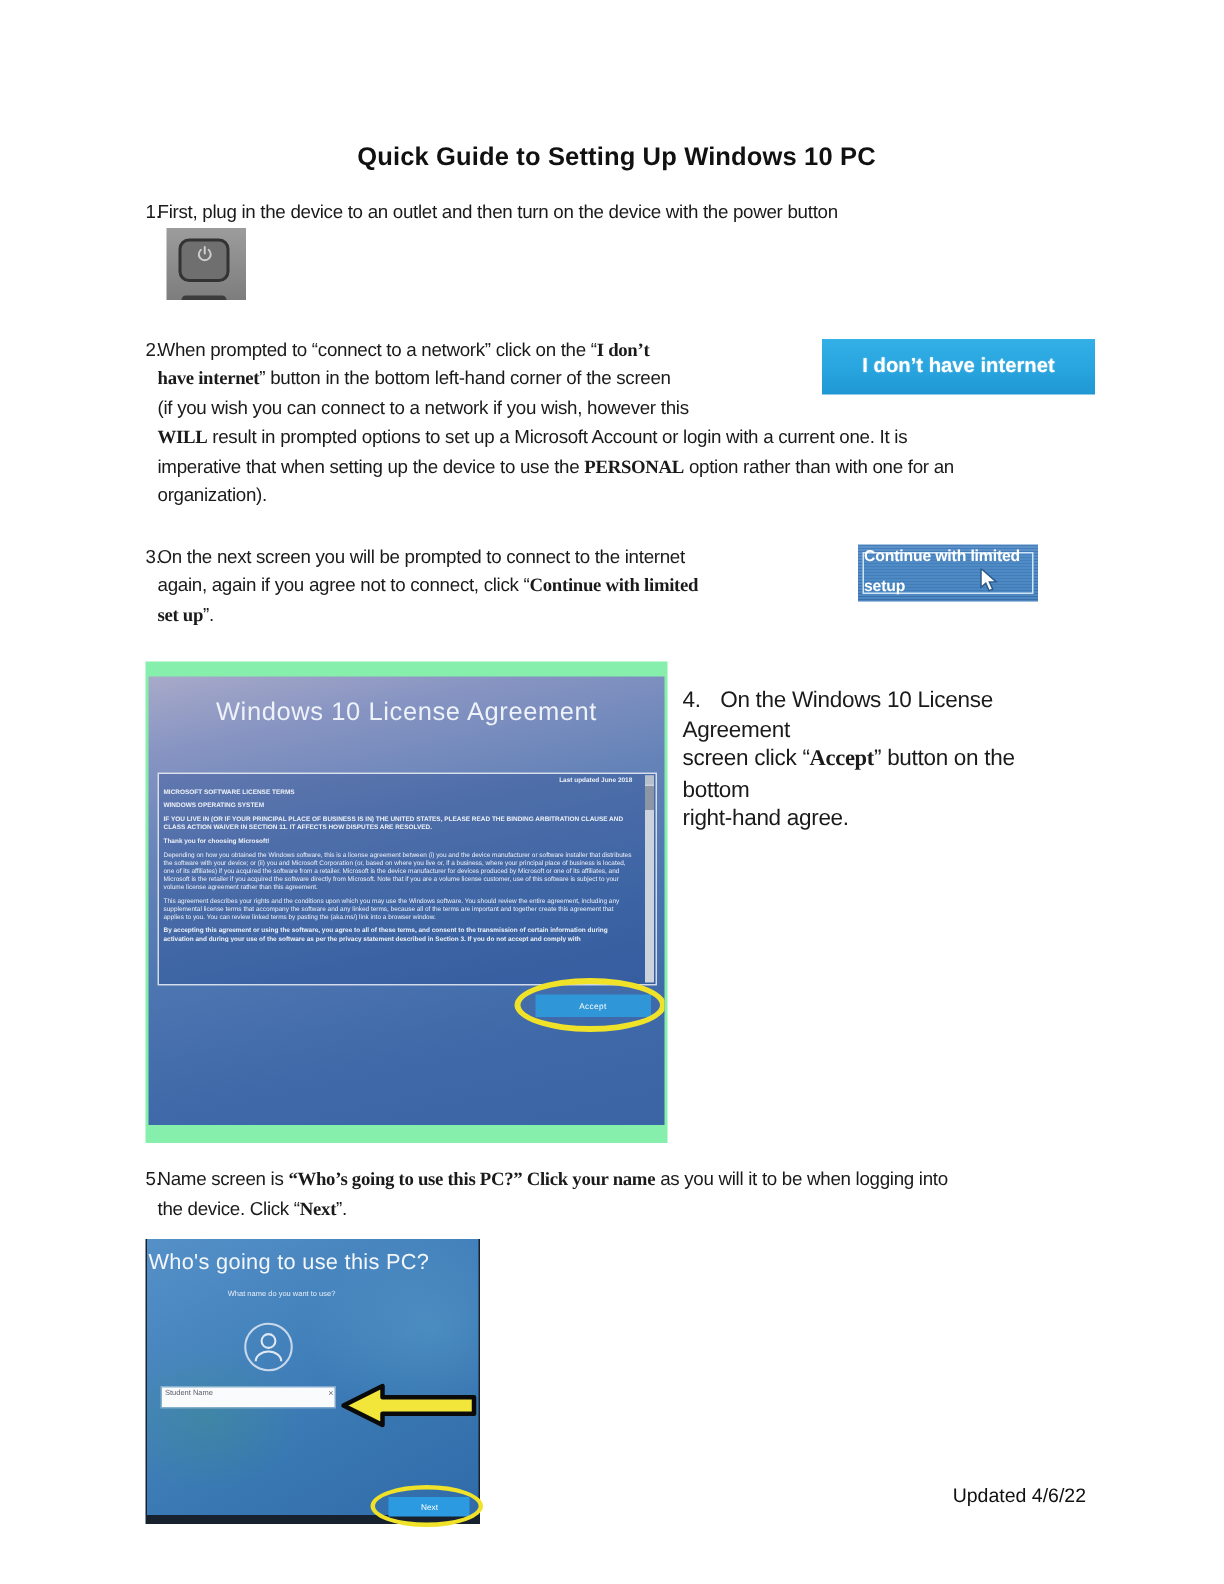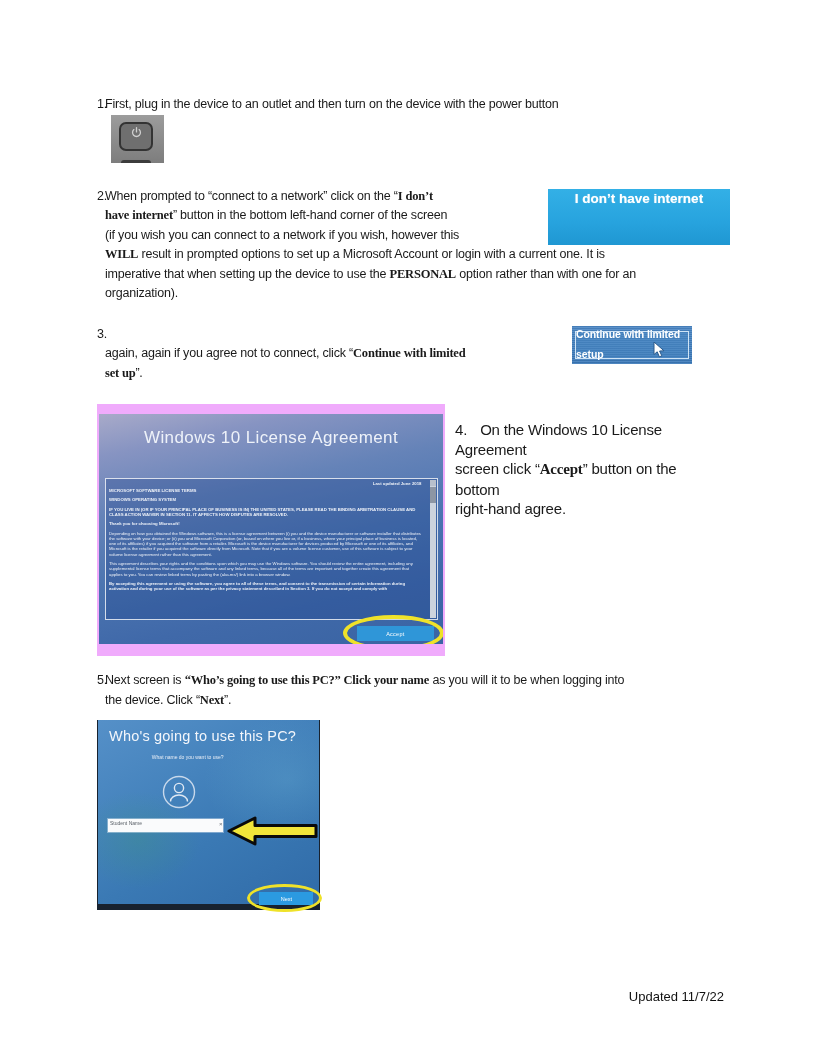--- a/index.html
+++ b/index.html
@@ -25,44 +25,44 @@
   }
   .power-btn {
     position:absolute; left:8px; top:7px; width:34px; height:29px;
     background:#6f6f6f; border:2px solid #333; border-radius:7px;
     display:flex; align-items:center; justify-content:center;
   }
   .power-photo .lower-btn { position:absolute; left:10px; bottom:-4px; width:30px; height:7px; background:#3c3c3c; border-radius:3px; }
 
   
   .ndi-img {
-    position:absolute; left:419px; top:2px; width:182px; height:56px;
+    position:absolute; left:419px; top:2px; width:182px; height:37px;
     background:linear-gradient(180deg,#33b0e6 0%,#27a3de 60%,#1f97d2 100%);
-    display:flex; align-items:flex-start; justify-content:center;
+    display:flex; align-items:center; justify-content:center;
   }
   .ndi-img span { color:#fff; font-weight:bold; font-size:13.5px; letter-spacing:0; text-shadow:0 0 1px rgba(255,255,255,.6); }
 
   
   .cls-img {
     position:absolute; left:443px; top:1px; width:120px; height:38px;
     background:
       repeating-linear-gradient(0deg, rgba(255,255,255,.10) 0 1px, rgba(0,0,0,.06) 1px 2px),
       linear-gradient(180deg,#4a86c4,#3a78b8);
   }
   .cls-inner {
     position:absolute; left:3px; right:3px; top:5px; bottom:5px;
     border:1px solid #cfe4f6; background:rgba(70,135,195,.45);
     display:flex; align-items:center; justify-content:center;
   }
   .cls-inner span { color:#fff; font-weight:bold; font-size:10.5px; letter-spacing:-0.1px; }
   .cls-cursor { position:absolute; right:26px; bottom:-1px; }
 
   
   .license-row { display:flex; margin-top:21px; }
-  .lic-photo { position:relative; width:348px; height:252px; background:#f0abfc; flex:none; }
+  .lic-photo { position:relative; width:348px; height:321px; background:#86efac; flex:none; }
   .lic-screen {
     position:absolute; left:2px; right:2px; top:10px; bottom:12px; overflow:hidden;
     background:linear-gradient(168deg,#a8aac9 0%,#8794c2 14%,#6583b8 34%,#4b74b0 58%,#4069a9 78%,#3a64a3 100%);
   }
   .lic-title { position:absolute; left:0; top:14px; width:100%; text-align:center; color:#eef2f9; font-size:17px; font-weight:300; letter-spacing:0.4px; }
   .lic-box {
     position:absolute; left:6px; top:64px; width:333px; height:142px;
     border:1px solid rgba(255,255,255,.78); background:rgba(25,62,135,.30); overflow:hidden;
   }
   .lic-scale { width:640px; transform:scale(0.5); transform-origin:0 0; padding:3px 9px 0 6px; color:#edf1f8; font-size:8.6px; line-height:10.6px; letter-spacing:0; }
@@ -85,21 +85,21 @@
 
   
   .who-photo { position:relative; width:223px; height:190px; margin:10px 0 0 0; background:#18222f; }
   .who-screen {
     position:absolute; left:1px; right:1px; top:0; bottom:6px; overflow:visible;
     background:
       radial-gradient(90px 70px at 40px 120px, rgba(60,150,120,.30), rgba(60,150,120,0) 70%),
       radial-gradient(120px 90px at 190px 60px, rgba(120,190,220,.25), rgba(120,190,220,0) 70%),
       linear-gradient(150deg,#5590c8 0%,#4583bd 35%,#3a79b4 60%,#306ba8 100%);
   }
-  .who-title { position:absolute; left:11px; top:8px; color:#f3f6fb; font-size:14.5px; font-weight:300; letter-spacing:0.2px; }
+  .who-title { position:absolute; left:1px; top:8px; color:#f3f6fb; font-size:14.5px; font-weight:300; letter-spacing:0.2px; }
   .who-sub { position:absolute; left:18px; top:29px; width:120px; text-align:center; }
   .who-sub .scale-label { display:inline-block; font-size:10px; color:#e7edf6; transform:scale(0.5); transform-origin:50% 0; white-space:nowrap; }
   .who-avatar { position:absolute; left:64px; top:55px; }
   .who-input {
     position:absolute; left:10px; top:99px; width:115px; height:13px;
     background:#fafbfc; box-shadow:0 0 0 1px rgba(255,255,255,.35);
   }
   .who-input .val { position:absolute; left:2px; top:1px; font-size:10px; color:#5a6068; transform:scale(0.5); transform-origin:0 0; white-space:nowrap; }
   .who-input .clear { position:absolute; right:1px; top:1px; font-size:11px; color:#6a7079; transform:scale(0.55); transform-origin:100% 0; }
   .who-arrow { position:absolute; left:129px; top:95px; }
@@ -111,20 +111,21 @@
   .who-ring { left:149px; top:164px; width:75px; height:28px; border-width:3.5px; }
 
   .footer { position:absolute; right:92px; top:989px; font-size:13px; color:#111; }
 </style>
 </head>
 <body>
 
 <div class="page">
   <div class="content">
 
+    <div class="doc-title">Quick Guide to Setting Up Windows 10 PC</div>
 
     <div class="step">
       <span class="num">1.</span>
       <div class="body"><span>First, plug in the device to an outlet and then turn on the device with the power button</span></div>
       <div class="power-photo" style="margin-top:0;">
         <div class="power-btn">
           <span>
             <svg width="13" height="13" viewBox="0 0 24 24" fill="none" stroke="#cfcfcf" stroke-width="2.4" stroke-linecap="round">
               <path d="M12 3v8"></path>
                 <path d="M7.2 6.6a7.3 7.3 0 1 0 9.6 0"></path>
@@ -140,21 +141,21 @@
       <div class="body"><span>When prompted to “connect to a network” click on the “</span><span class="b">I don’t</span><br><span class="b">have internet</span><span>” button in the bottom left-hand corner of the screen</span><br><span>(if you wish you can connect to a network if you wish, however this</span><br><span class="b">WILL</span><span> result in prompted options to set up a Microsoft Account or login with a current one. It is</span><br><span>imperative that when setting up the device to use the </span><span class="b">PERSONAL</span><span> option rather than with one for an</span><br><span>organization).</span></div>
       <div class="body" style="position:absolute; left:24px; top:0; right:0; height:0;">
         <div class="ndi-img">
           <span>I don’t have internet</span>
         </div>
       </div>
     </div>
 
     <div class="step" style="margin-top:20px; min-height:58px;">
       <span class="num">3.</span>
-      <div class="body"><br><span>again, again if you agree not to connect, click “</span><span class="b">Continue with limited</span><br><span class="b">set up</span><span>”.</span></div>
+      <div class="body"><span>On the next screen you will be prompted to connect to the internet</span><br><span>again, again if you agree not to connect, click “</span><span class="b">Continue with limited</span><br><span class="b">set up</span><span>”.</span></div>
       <div class="body" style="position:absolute; left:24px; top:0; right:0; height:0;">
         <div class="cls-img">
           <div class="cls-inner">
             <span>Continue with limited setup</span>
           </div>
           <span class="cls-cursor">
             <svg width="13" height="16" viewBox="0 0 13 16">
               <path d="M1,0 L1,12.5 L4.2,9.8 L6.4,14.8 L8.8,13.8 L6.6,9 L11,8.8 Z" fill="#fff" stroke="#2a5a8c" stroke-width="1"></path>
             </svg>
           </span>
@@ -188,21 +189,21 @@
           <div class="ring lic-ring"></div>
         </div>
       </div>
       <div class="step4-text">
         <span class="num4">4.</span><span><span>On the Windows 10 License Agreement</span><br><span>screen click “</span><span class="b">Accept</span><span>” button on the bottom</span><br><span>right-hand agree.</span></span>
       </div>
     </div>
 
     <div class="step" style="margin-top:15px;">
       <span class="num">5.</span>
-      <div class="body"><span>Next screen is </span><span class="b">“Who’s going to use this PC?” Click your name</span><span> as you will it to be when logging into</span><br><span>the device. Click “</span><span class="b">Next</span><span>”.</span></div>
+      <div class="body"><span>Name screen is </span><span class="b">“Who’s going to use this PC?” Click your name</span><span> as you will it to be when logging into</span><br><span>the device. Click “</span><span class="b">Next</span><span>”.</span></div>
     </div>
 
     <div class="who-photo">
       <div class="who-screen">
         <div class="who-title">Who's going to use this PC?</div>
         <div class="who-sub">
           <span class="scale-label">What name do you want to use?</span>
         </div>
         <div class="who-avatar">
           <svg width="34" height="36" viewBox="0 0 34 36" fill="none" stroke="#dfe8f3" stroke-width="1.4">
@@ -222,14 +223,14 @@
         </div>
         <div class="who-next">
           <span class="scale-label">Next</span>
         </div>
         <div class="ring who-ring"></div>
       </div>
     </div>
 
   </div>
 
-  <div class="footer">Updated 11/7/22</div>
+  <div class="footer">Updated 4/6/22</div>
 </div>
 
 </body></html>

